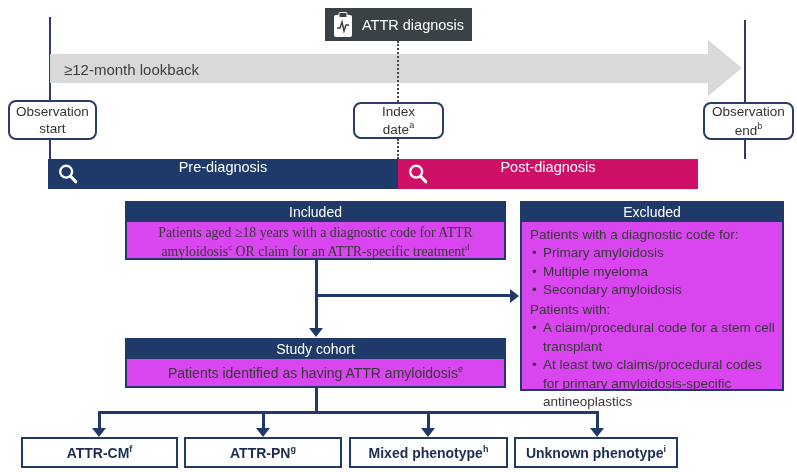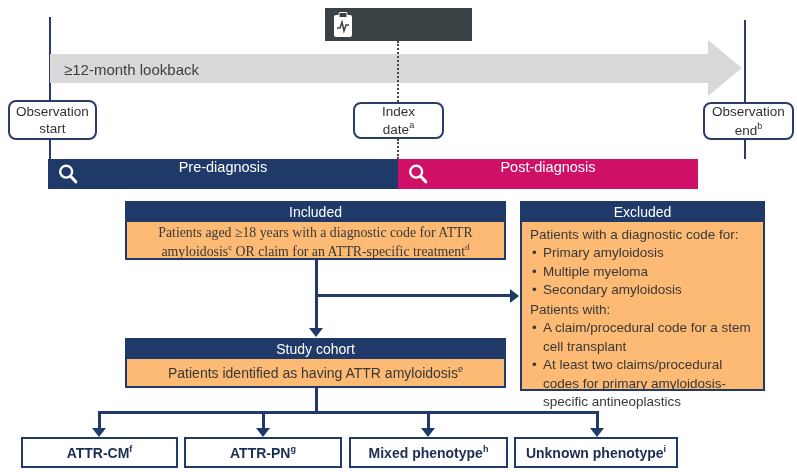--- a/index.html
+++ b/index.html
@@ -38,27 +38,27 @@
   sup { font-size:9px; }
 
   
   .phase-bar { top:159px; height:30px; color:#ffffff; display:flex; 
     justify-content:center; font-size:14.5px; }
   #pre-bar  { left:48px;  width:350px; background:#1f3a68; }
   #post-bar { left:398px; width:300px; background:#ce1167; }
   .bar-mag { position:absolute; left:9px; top:4px; }
 
   
-  .flow-box { background:#fdba74; border:2px solid #1f3a68; }
+  .flow-box { background:#d946ef; border:2px solid #1f3a68; }
   .flow-header { background:#1f3a68; color:#ffffff; text-align:center;
     font-size:14px; padding:1px 0 2px 0; }
   #included-box { left:125px; top:201px; width:381px; height:59px; }
   #included-body { font-size:13.8px; line-height:1.3; text-align:center;
     color:#383838; padding:2px 4px;font-family:Liberation Serif, serif; }
-  #excluded-box { left:520px; top:201px; width:245px; height:190px; }
+  #excluded-box { left:520px; top:201px; width:264px; height:190px; }
   #excluded-body { font-size:13.5px; line-height:1.37; color:#383838; padding:3px 6px 3px 8px; }
   .bullet { position:relative; padding-left:13px; }
   .bullet::before { content:"\2022"; position:absolute; left:2px; }
   .group-intro { margin-top:1px; }
   #cohort-box { left:125px; top:338px; width:381px; height:50px; }
   #cohort-body { font-size:14px; text-align:center; color:#383838; padding-top:5px; }
 
   
   .pheno { top:437px; height:31px; border:2.5px solid #1f3a68; background:#ffffff;
     display:flex; align-items:center; justify-content:center;
@@ -98,20 +98,21 @@
   <div class="abs" id="gray-band"></div>
   <div class="abs" id="gray-arrowhead"></div>
   <div class="abs" id="lookback-label">≥12-month lookback</div>
 
   <div class="abs" id="diagnosis-box">
     <svg width="20" height="26" viewBox="0 0 20 26">
       <rect x="1" y="3" width="18" height="22" rx="2" fill="#ffffff"></rect>
       <rect x="6" y="0.5" width="8" height="5" rx="1" fill="#3b4246" stroke="#ffffff" stroke-width="1"></rect>
       <polyline points="4,16 7,16 9,10 11,19 13,13 16,13" fill="none" stroke="#3b4246" stroke-width="1.5"></polyline>
     </svg>
+    <span>ATTR diagnosis</span>
   </div>
 
   <div class="abs dotted" id="dotted-top"></div>
   <div class="abs dotted" id="dotted-bottom"></div>
 
   <div class="abs pill" id="obs-start">
     <span>Observation</span>
     <span>start</span>
   </div>
   <div class="abs pill" id="index-date">

